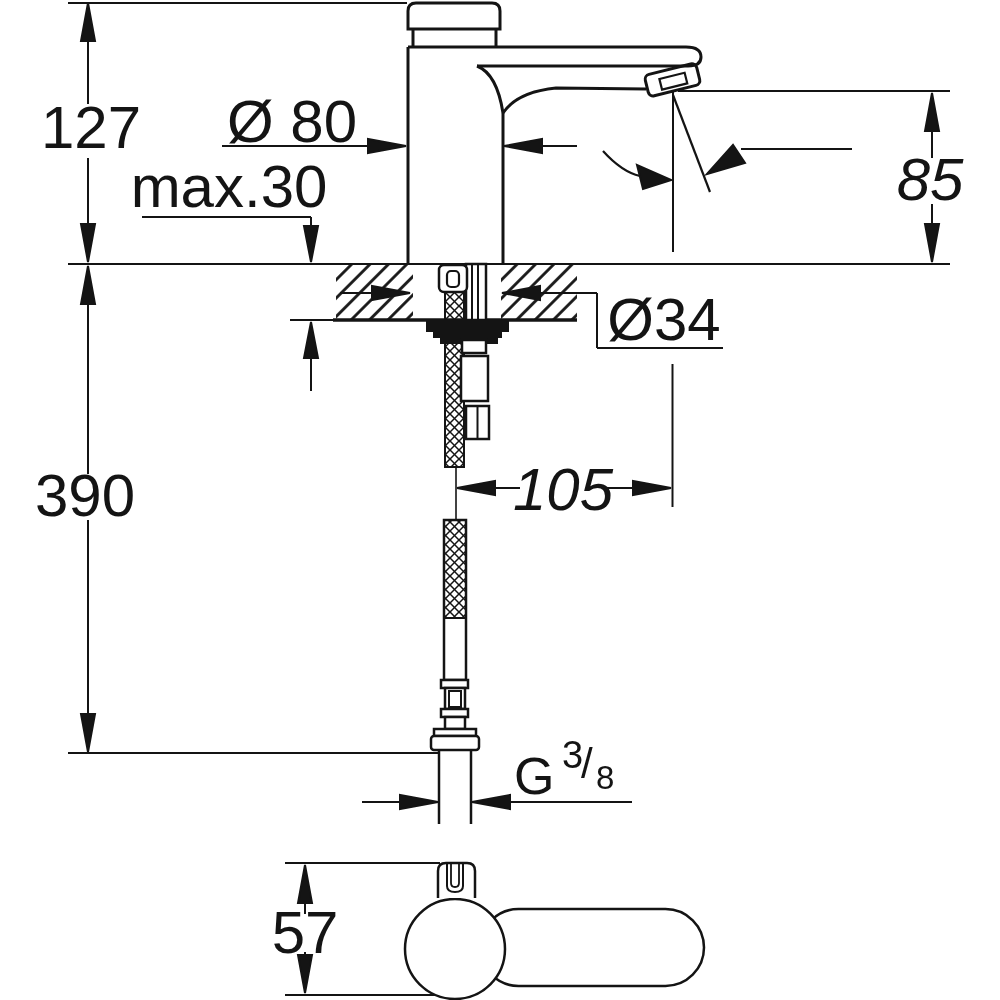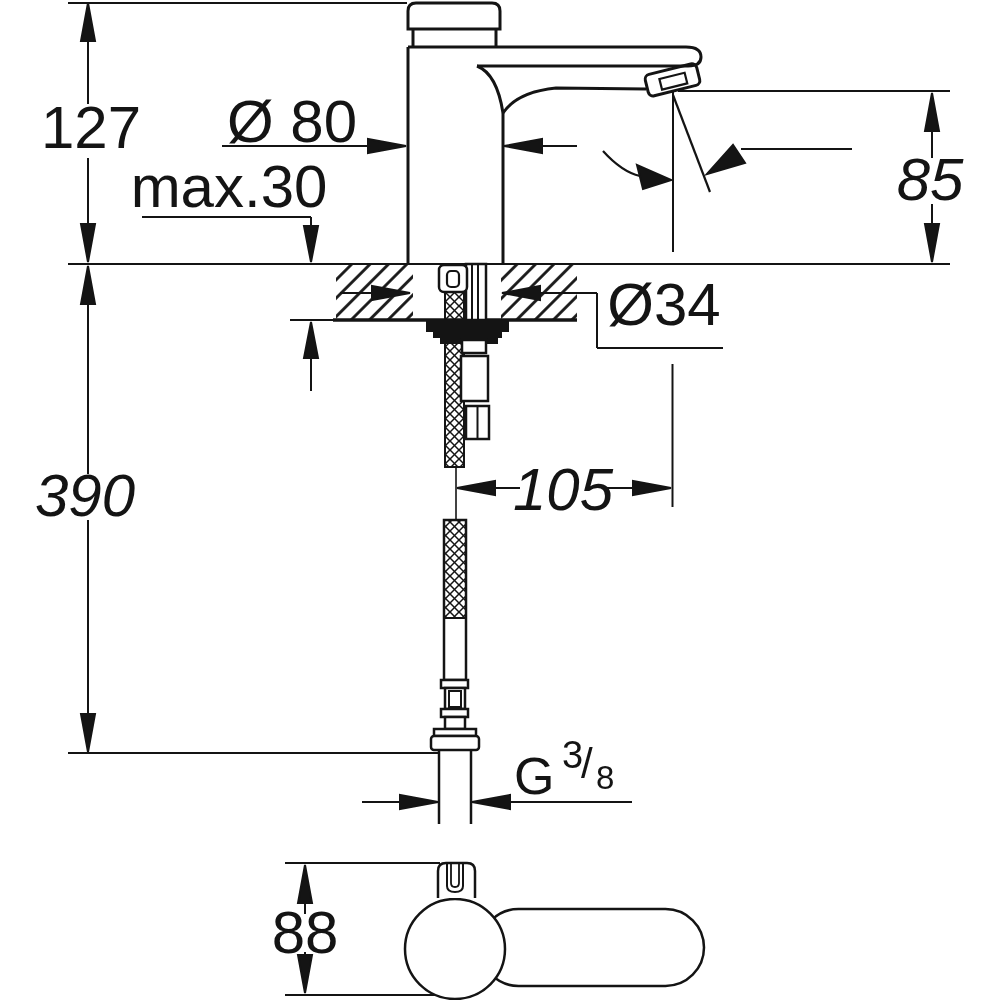--- a/index.html
+++ b/index.html
@@ -159,27 +159,27 @@
 
   <div class="dim" style="left:36px;top:106px;width:110px;height:44px;">127</div>
 
   <div class="dim" style="left:232px;top:100px;width:120px;height:44px;">Ø 80</div>
 
   <div class="dim" style="left:138px;top:166px;width:182px;height:42px;">max.30</div>
 
 
   <div class="dim" style="left:899px;top:158px;width:62px;height:44px;font-style:italic;">85</div>
 
-  <div class="dim" style="left:608px;top:283px;width:112px;height:44px;">Ø34</div>
+  <div class="dim" style="left:608px;top:298px;width:112px;height:44px;">Ø34</div>
 
-  <div class="dim" style="left:35px;top:474px;width:100px;height:44px;font-style:italic;">390</div>
+  <div class="dim" style="left:35px;top:474px;width:100px;height:44px;">390</div>
 
   <div class="dim" style="left:518px;top:468px;width:90px;height:44px;font-style:italic;">105</div>
 
-  <div class="dim" style="left:272px;top:912px;width:66px;height:42px;">88</div>
+  <div class="dim" style="left:272px;top:912px;width:66px;height:42px;">57</div>
 
   <div class="thread">
     <span class="g">G</span>
     <span class="num">3</span>
     <span class="slash">/</span>
     <span class="den">8</span>
   </div>
 
 </div>
 

